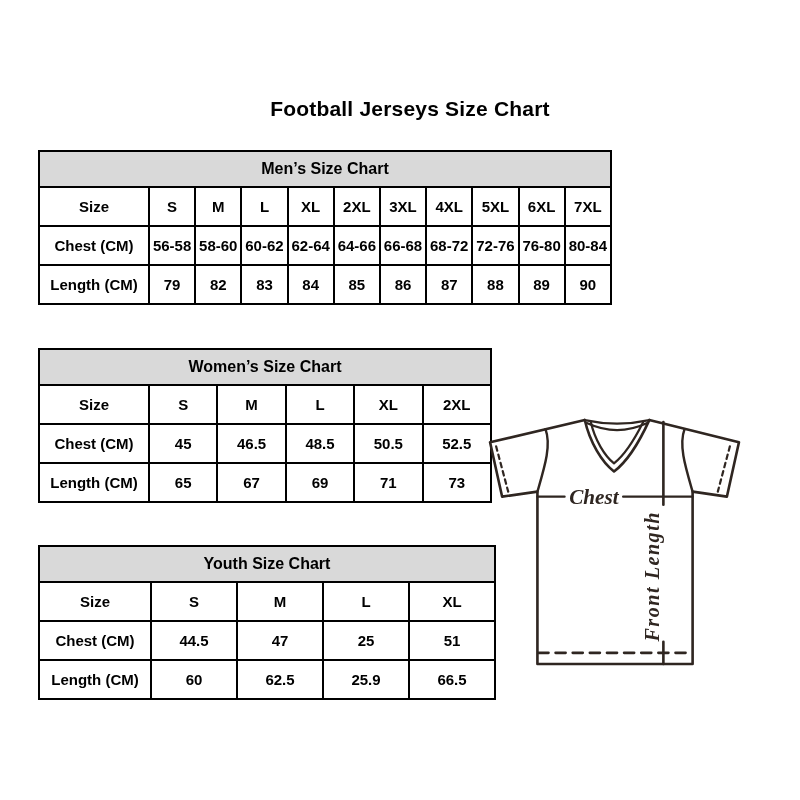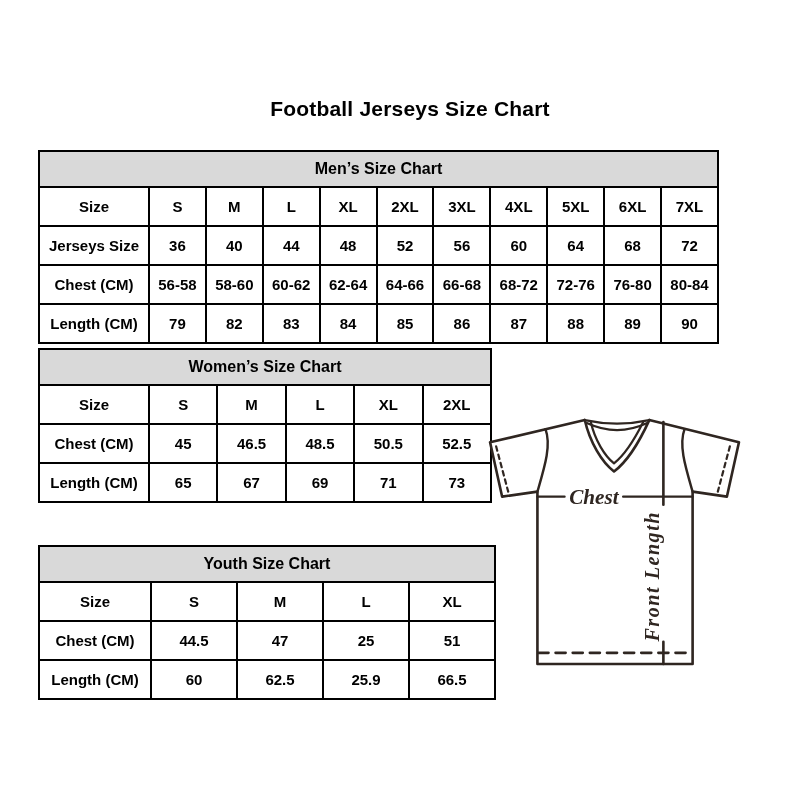--- a/index.html
+++ b/index.html
@@ -14,21 +14,21 @@
   table.size-table {
     position:absolute; border-collapse:collapse; table-layout:fixed;
     background:#ffffff;
   }
   table.size-table th, table.size-table td {
     border:2px solid #000000; padding:0; text-align:center; vertical-align:middle;
     font-weight:bold; color:#000000; overflow:hidden; white-space:nowrap;
   }
   th.table-title { background:#d9d9d9; height:34px; font-size:16px; }
   table.size-table td { height:37px; font-size:15px; }
-  table.mens   { left:38px; top:150px; width:681px; }
+  table.mens   { left:38px; top:150px; width:574px; }
   table.womens { left:38px; top:348px; width:454px; }
   table.youth  { left:38px; top:545px; width:458px;border-radius:6px; }
   table.mens   col.label-col { width:110px; }
   table.womens col.label-col { width:110px; }
   table.youth  col.label-col { width:112px; }
   .jersey-wrap { position:absolute; left:482px; top:412px; width:262px; height:256px; }
   .jersey-wrap svg { display:block; width:100%; height:100%; }
   .diagram-label {
     font-family:"Liberation Serif", serif; font-style:italic; font-weight:bold;
   }
@@ -58,33 +58,20 @@
           <td>L</td>
           <td>XL</td>
           <td>2XL</td>
           <td>3XL</td>
           <td>4XL</td>
           <td>5XL</td>
           <td>6XL</td>
           <td>7XL</td>
         </tr>
         <tr>
-          <td>Jerseys Size</td>
-          <td>36</td>
-          <td>40</td>
-          <td>44</td>
-          <td>48</td>
-          <td>52</td>
-          <td>56</td>
-          <td>60</td>
-          <td>64</td>
-          <td>68</td>
-          <td>72</td>
-        </tr>
-        <tr>
           <td>Chest (CM)</td>
           <td>56-58</td>
           <td>58-60</td>
           <td>60-62</td>
           <td>62-64</td>
           <td>64-66</td>
           <td>66-68</td>
           <td>68-72</td>
           <td>72-76</td>
           <td>76-80</td>

